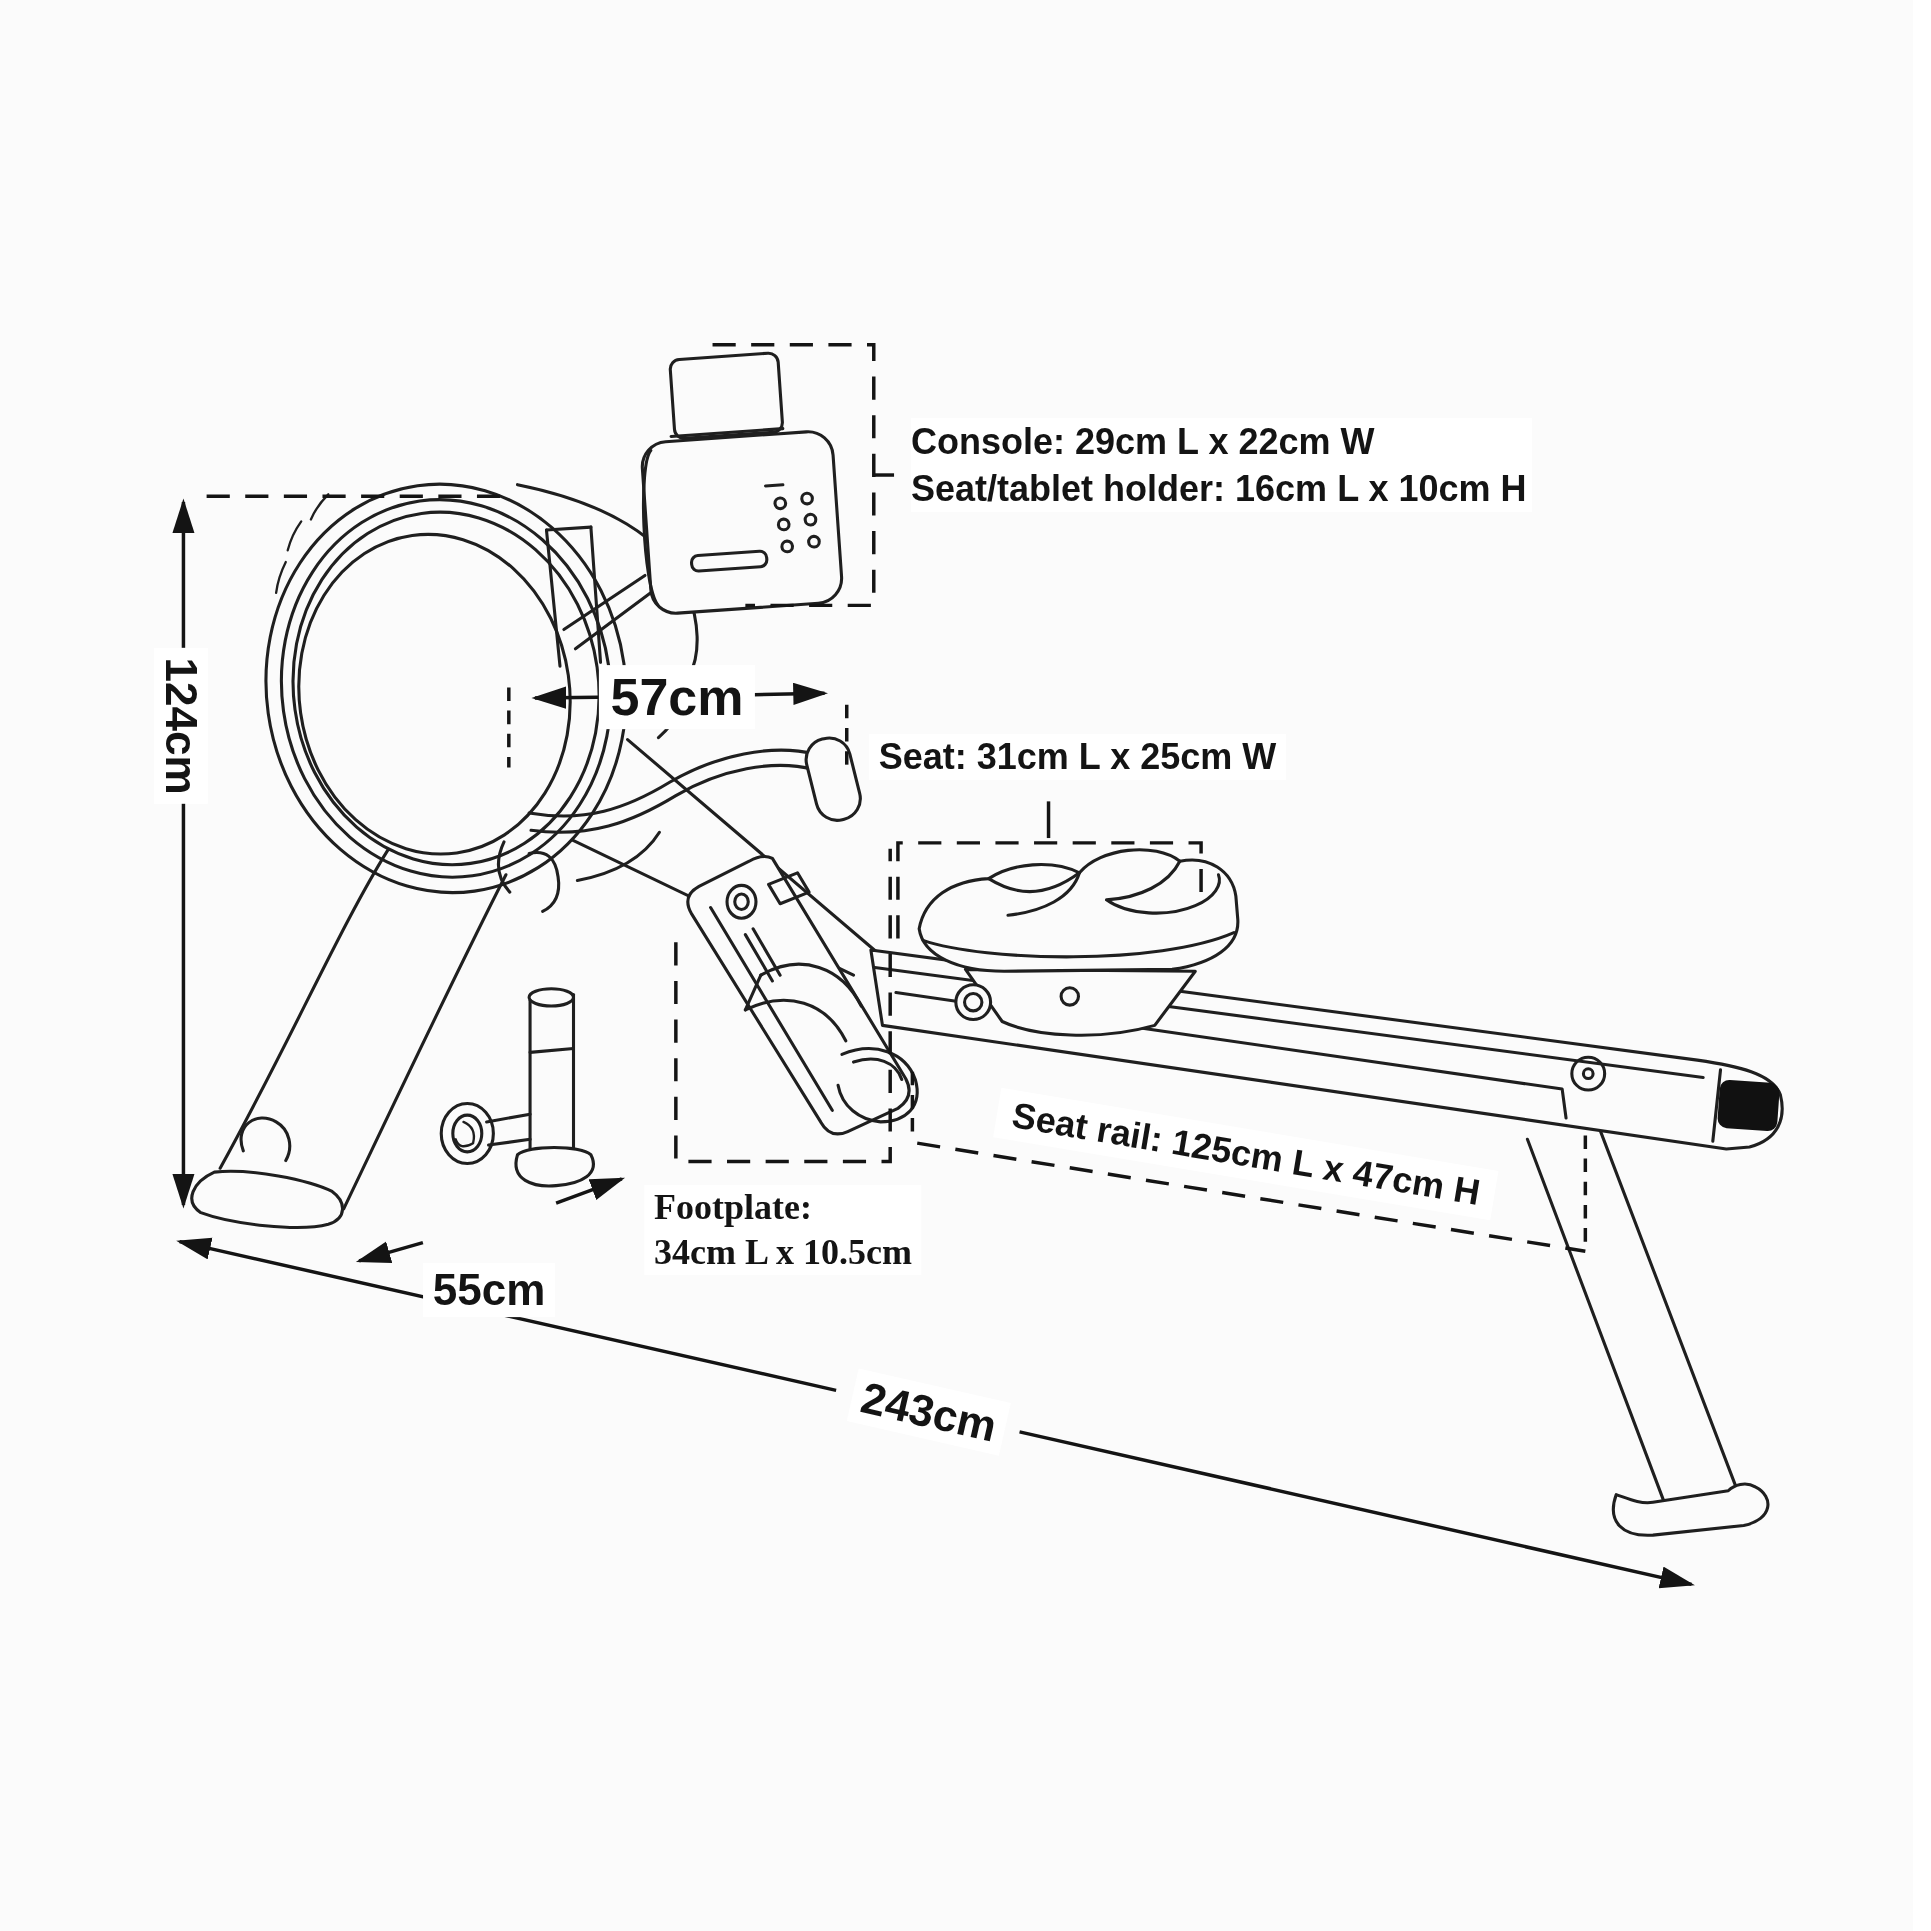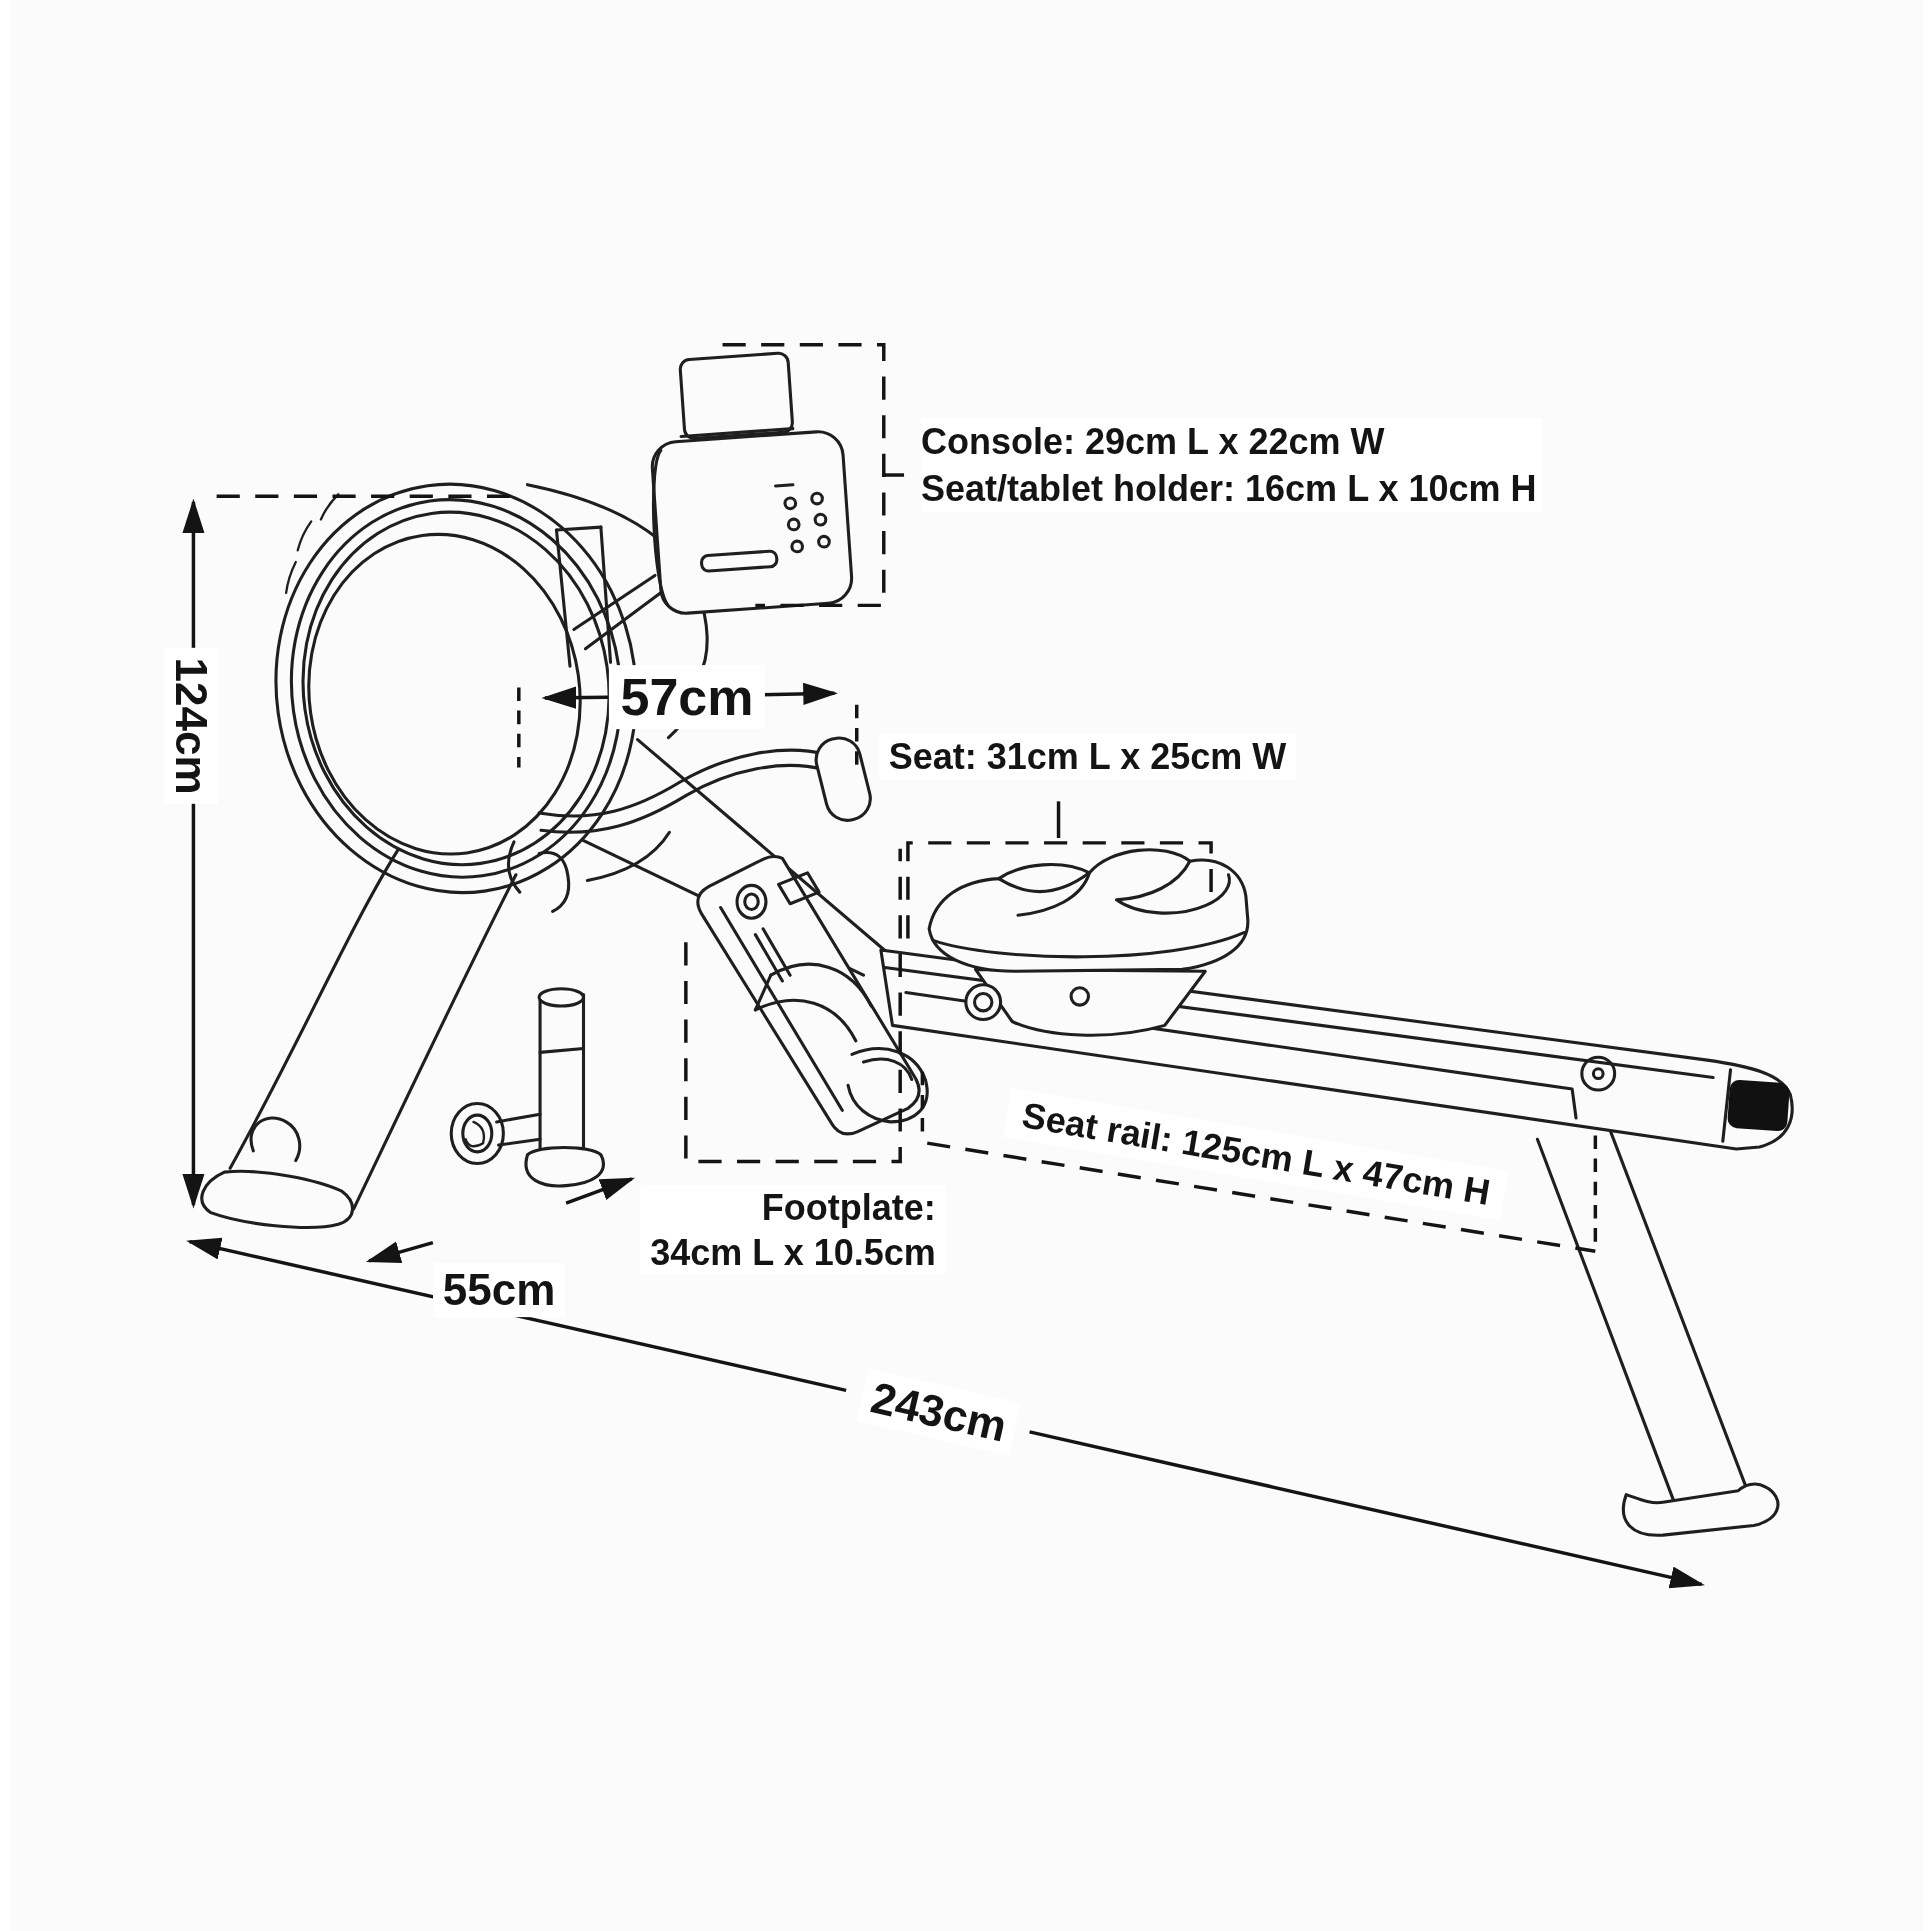--- a/index.html
+++ b/index.html
@@ -2,39 +2,38 @@
 <html><head>
 <meta charset="utf-8">
 <style>
   html,body{margin:0;padding:0;background:#ffffff;}
   #stage{
     position:relative;
     width:1913px;height:1931px;
     background:#fbfbfb;
     font-family:"Liberation Sans", sans-serif;
     overflow:hidden;
-    margin-left:10px;
   }
   #lineart{position:absolute;left:0;top:0;width:1931px;height:1931px;}
   .lbl{
     position:absolute;
     font-weight:700;
     color:#141414;
     white-space:nowrap;
     background:#ffffff;
   }
   .lbl.center{transform:translate(-50%,-50%);}
   .dim-big{font-size:52px;padding:1.9px 11.6px;}
   .dim-med{font-size:44px;padding:1.9px 9.7px;}
   .info{font-size:36px;line-height:47px;background:transparent;}
   .info > div{background:#ffffff;padding:0 5.8px 0 0;}
   .seat-lbl{font-size:36px;padding:1.9px 9.7px;}
   .foot-lbl{
-    font-size:36px;line-height:45px;text-align:right;
-    transform:translate(-50%,0);padding:0 9.7px;
+    font-size:36px;line-height:45px;text-align:left;
+    transform:translate(-50%,0);padding:0 9.7px;font-family:Liberation Serif, serif;
   }
   .rail-lbl{
     font-size:36px;padding:3.9px 15.4px;
     transform:translate(-50%,-50%) rotate(9.5deg);
   }
   .rot90{transform:translate(-50%,-50%) rotate(90deg);}
   .rot243{transform:translate(-50%,-50%) rotate(12.8deg);}
 </style>
 </head>
 <body>

